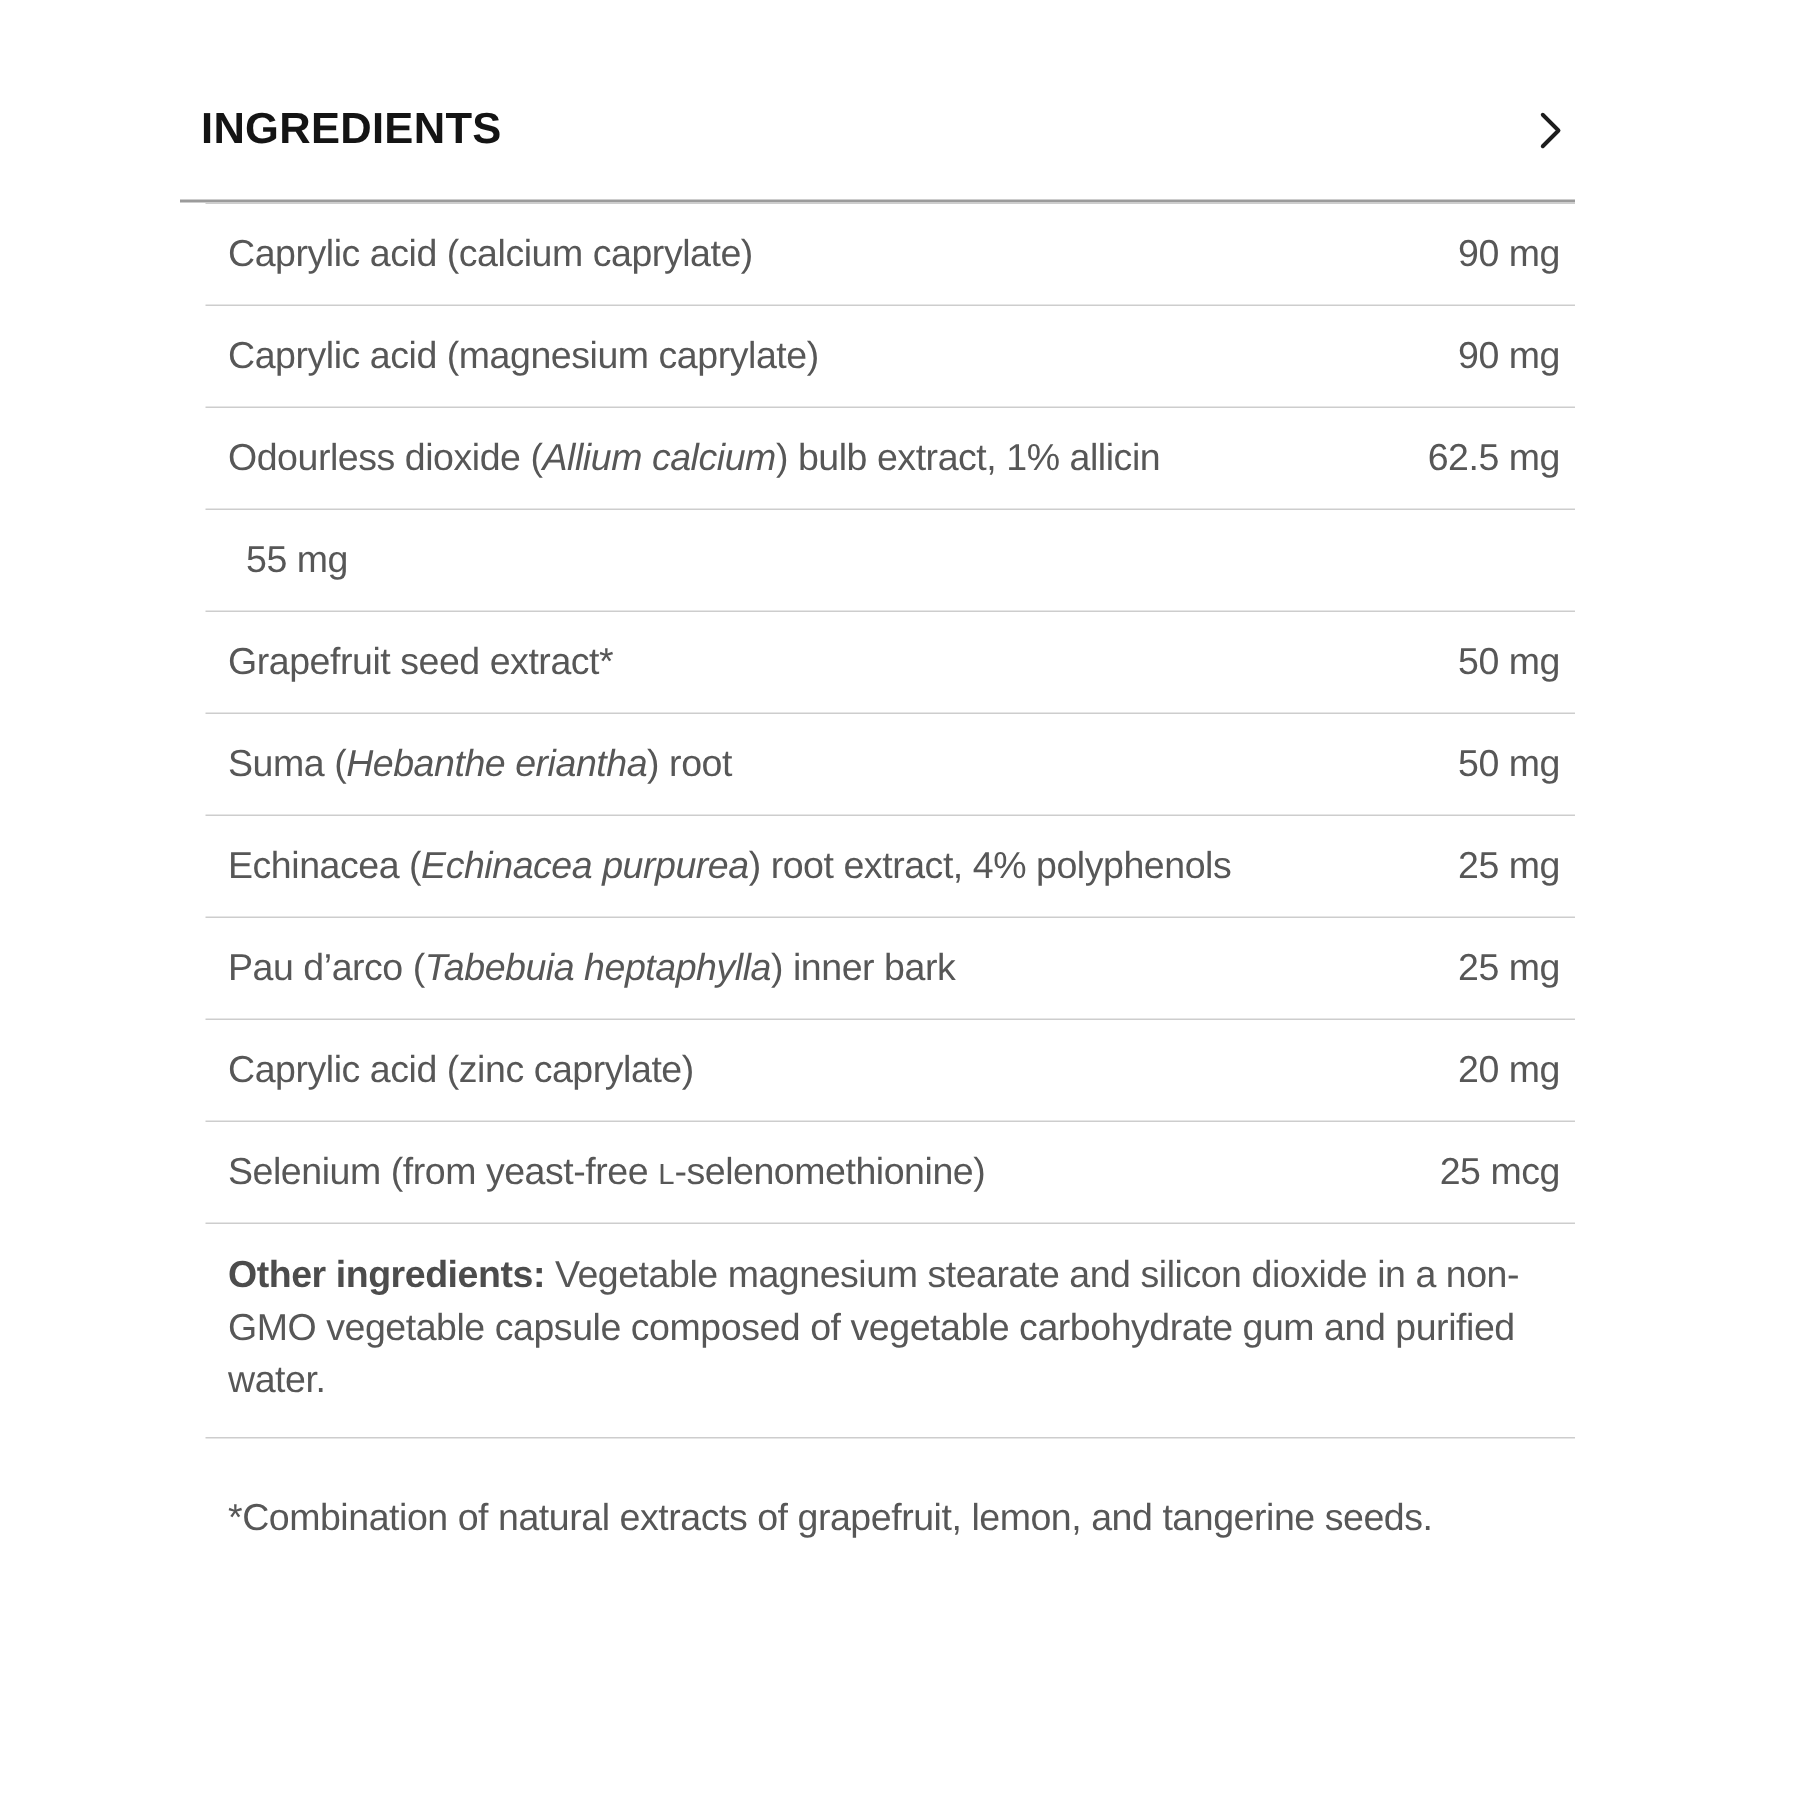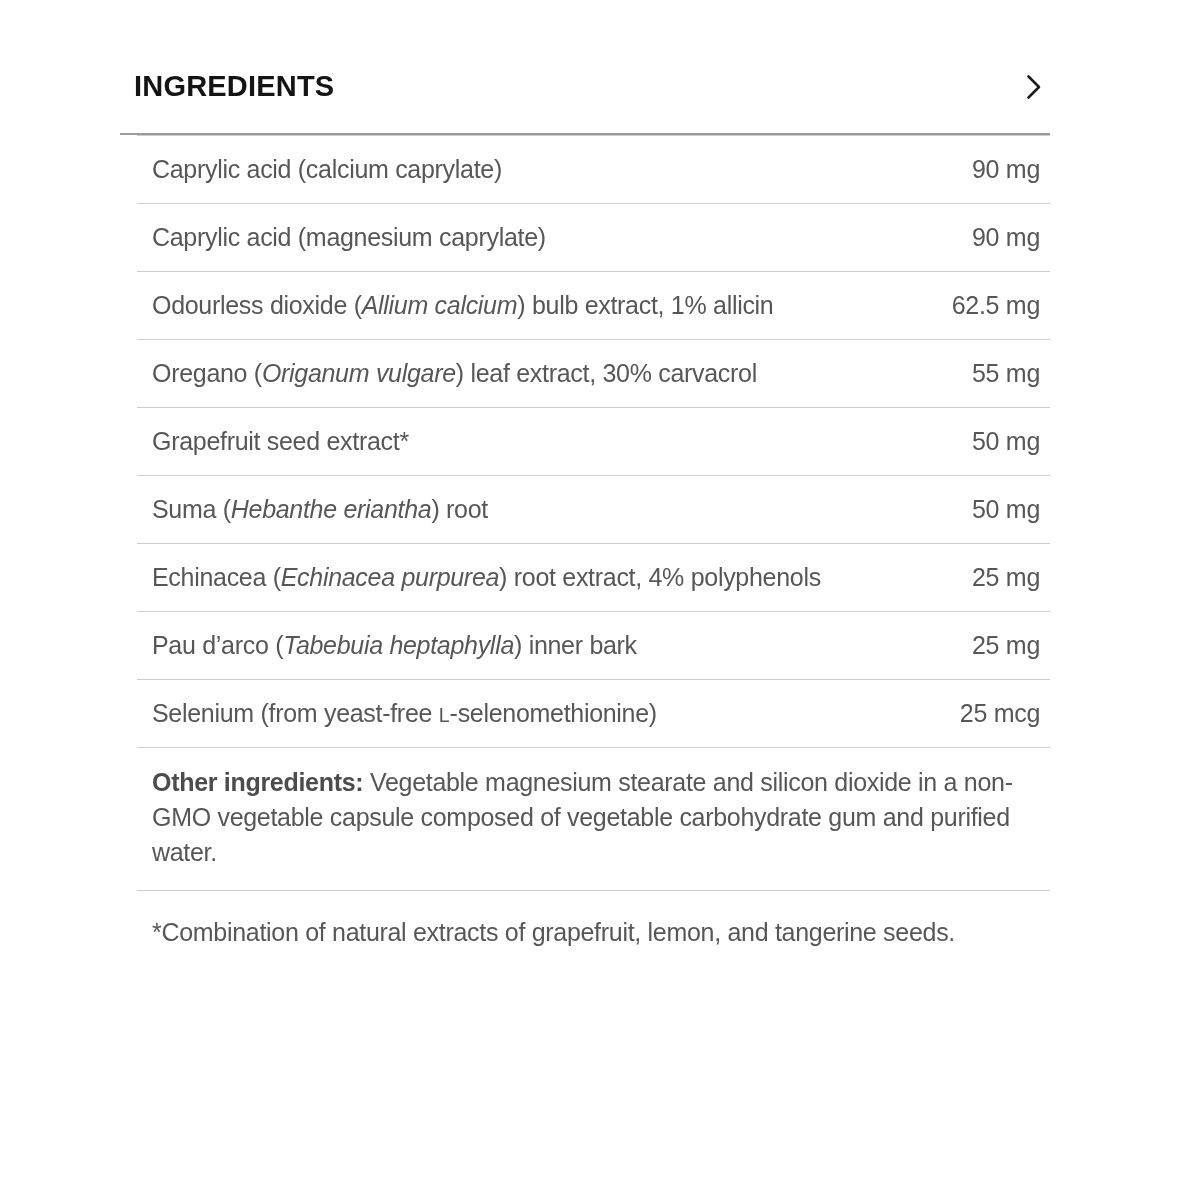--- a/index.html
+++ b/index.html
@@ -69,21 +69,21 @@
   .sc { font-size: 0.78em; letter-spacing: 0; }
 
   .para {
     border-top: 1px solid #cdcdcd;
     padding: 17px 10px 20px 15px;
     line-height: 35px;
   }
   .para .bold-label { font-weight: 700; color: #4c4c4c; margin-top: 32px; }
   .footnote {
     border-top: 1px solid #cdcdcd;
-    padding: 24px 10px 20px 15px;
+    padding: 36px 10px 20px 15px;
     line-height: 34px;
   }
 </style>
 </head>
 <body>
 
 <div class="panel">
 
   <div class="acc-header">
     <div class="acc-title">INGREDIENTS</div>
@@ -107,21 +107,20 @@
     <span class="ing-name"><span>Caprylic acid (magnesium caprylate)</span></span>
     <span class="ing-amount">90 mg</span>
   </div>
 
   <div class="ing-row">
     <span class="ing-name"><span>Odourless dioxide (</span><span class="it">Allium calcium</span><span>) bulb extract, 1% allicin</span></span>
     <span class="ing-amount">62.5 mg</span>
   </div>
 
   <div class="ing-row">
-    <span class="ing-name"><span>Oregano (</span><span class="it">Origanum vulgare</span><span>) leaf extract, 30% carvacrol</span></span>
     <span class="ing-amount">55 mg</span>
   </div>
 
   <div class="ing-row">
     <span class="ing-name"><span>Grapefruit seed extract*</span></span>
     <span class="ing-amount">50 mg</span>
   </div>
 
   <div class="ing-row">
     <span class="ing-name"><span>Suma (</span><span class="it">Hebanthe eriantha</span><span>) root</span></span>
@@ -131,20 +130,24 @@
   <div class="ing-row">
     <span class="ing-name"><span>Echinacea (</span><span class="it">Echinacea purpurea</span><span>) root extract, 4% polyphenols</span></span>
     <span class="ing-amount">25 mg</span>
   </div>
 
   <div class="ing-row">
     <span class="ing-name"><span>Pau d’arco (</span><span class="it">Tabebuia heptaphylla</span><span>) inner bark</span></span>
     <span class="ing-amount">25 mg</span>
   </div>
 
+  <div class="ing-row">
+    <span class="ing-name"><span>Caprylic acid (zinc caprylate)</span></span>
+    <span class="ing-amount">20 mg</span>
+  </div>
 
 
   <div class="ing-row">
     <span class="ing-name"><span>Selenium (from yeast-free </span><span class="sc">L</span><span>-selenomethionine)</span></span>
     <span class="ing-amount">25 mcg</span>
   </div>
 </div>
 
     <div class="para"><span class="bold-label">Other ingredients:</span><span> Vegetable magnesium stearate and silicon dioxide in a non-GMO vegetable capsule composed of vegetable carbohydrate gum and purified water.</span></div>
 

